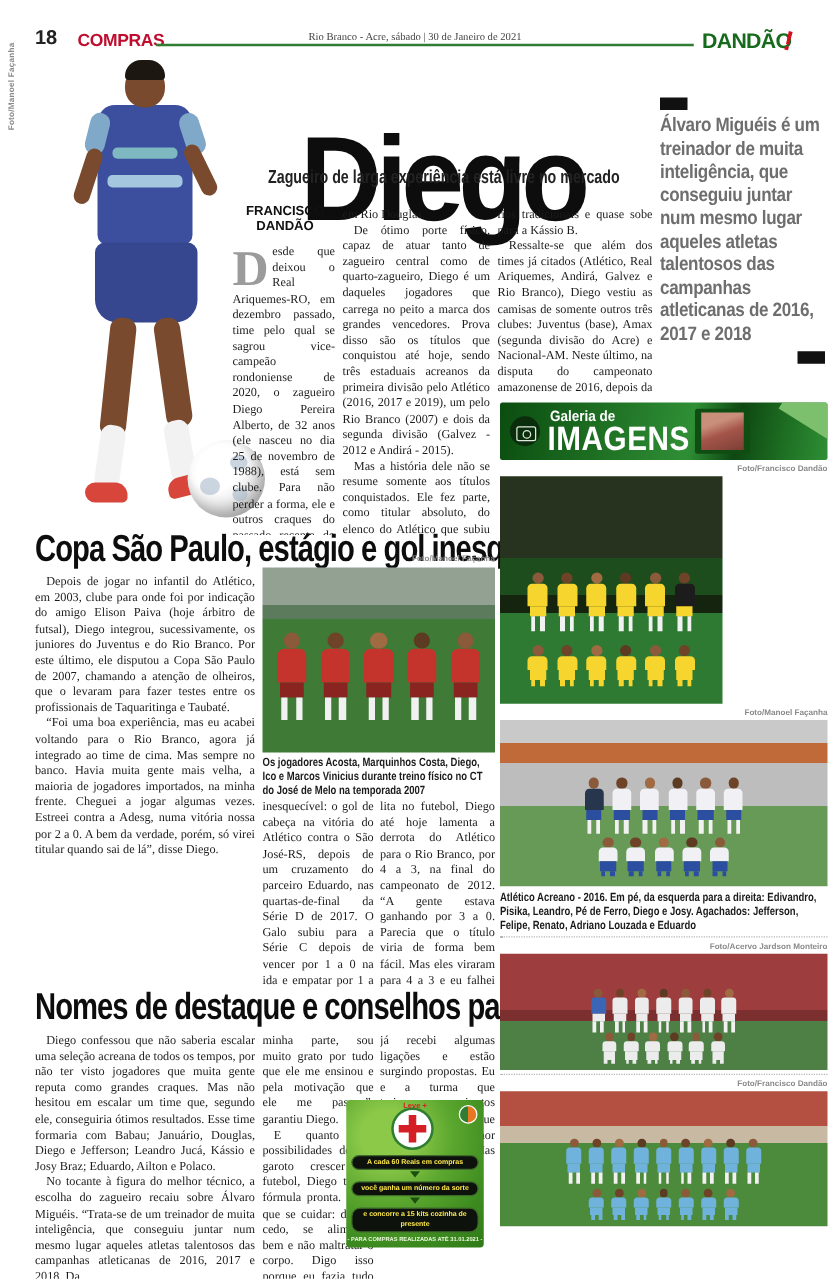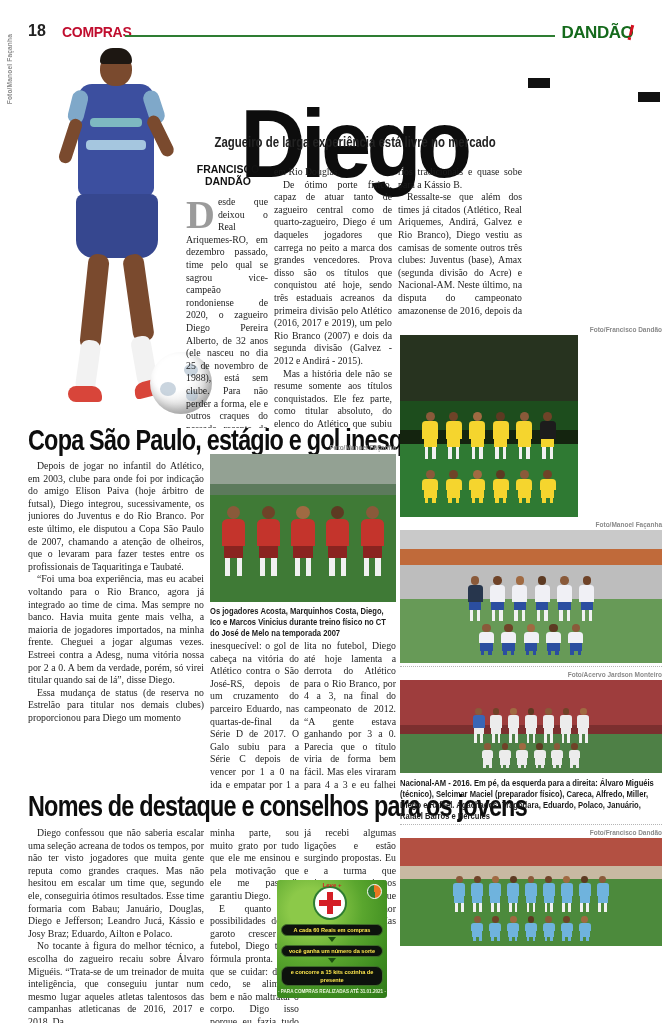--- a/index.html
+++ b/index.html
@@ -129,20 +129,21 @@
   .gal-sep{border-top:1px dotted #b5b5b5;margin:3px 0 2px;}
 </style>
 </head>
 <body>
 
 <div class="page">
 
   <div class="pagenum">18</div>
   <div class="kicker">COMPRAS</div>
   <div class="rule-green"></div>
+  <div class="dateline">Rio Branco - Acre, sábado | 30 de Janeiro de 2021</div>
   <div class="opiniao"><span>DANDÃO</span><span class="bang">!</span></div>
 
   <div class="lead-photo">
     <div class="pp pp-torso"></div>
     <div class="pp pp-sleeveL"></div>
     <div class="pp pp-sleeveR"></div>
     <div class="pp pp-armL"></div>
     <div class="pp pp-armR"></div>
     <div class="pp pp-logo"></div>
     <div class="pp pp-logo2"></div>
@@ -175,20 +176,21 @@
       <p>De ótimo porte físico, capaz de atuar tanto de zagueiro central como de quarto-zagueiro, Diego é um daqueles jogadores que carrega no peito a marca dos grandes vencedores. Prova disso são os títulos que conquistou até hoje, sendo três estaduais acreanos da primeira divisão pelo Atlético (2016, 2017 e 2019), um pelo Rio Branco (2007) e dois da segunda divisão (Galvez - 2012 e Andirá - 2015).</p>
       <p>Mas a história dele não se resume somente aos títulos conquistados. Ele fez parte, como titular absoluto, do elenco do Atlético que subiu da Série D para a C do Campeonato Brasileiro, em 2017, bem como da ótima campanha do mesmo Galo na terceira divisão de 2018, quando o time acreano venceu vários adversá-</p>
     </div>
   <div class="bodytext col-c">
       <p class="noind">rios tradicionais e quase sobe para a Kássio B.</p>
       <p>Ressalte-se que além dos times já citados (Atlético, Real Ariquemes, Andirá, Galvez e Rio Branco), Diego vestiu as camisas de somente outros três clubes: Juventus (base), Amax (segunda divisão do Acre) e Nacional-AM. Neste último, na disputa do campeonato amazonense de 2016, depois da eliminação do Galo da Série D daquele ano.</p>
     </div>
 
   <div class="quote">
     <span class="sq"></span>
+    <div class="qt"><span>Álvaro Miguéis é um treinador de muita inteligência, que conseguiu juntar num mesmo lugar aqueles atletas talentosos das campanhas atleticanas de 2016, 2017 e 2018</span></div>
     <span class="sq sq2"></span>
   </div>
 
   <div class="sechead" style="left:28px;top:423px;"><span>Copa São Paulo, estágio e gol inesquecível</span></div>
   <div class="credit s2-credit">Foto/Manoel Façanha</div>
   <div class="tphoto s2-photo" style="background: linear-gradient(rgb(147, 161, 147) 0%, rgb(147, 161, 147) 20%, rgb(92, 122, 92) 20%, rgb(92, 122, 92) 28%, rgb(63, 122, 54) 28%, rgb(63, 122, 54) 100%);">
       <div class="trow srow" style="bottom: 26px; font-size: 15.5px;">
         <div class="pl">
           <span class="hd" style="background: rgb(138, 90, 58);"></span>
           <span class="sh" style="background: rgb(196, 52, 44);"></span>
@@ -233,21 +235,20 @@
             <i style="background: rgb(241, 241, 241);"></i>
             <i style="background: rgb(241, 241, 241);"></i>
           </span>
         </div>
       </div>
     </div>
   <div class="s2-cap cap"><span class="cx">Os jogadores Acosta, Marquinhos Costa, Diego, Ico e Marcos Vinicius durante treino físico no CT do José de Melo na temporada 2007</span></div>
   <div class="bodytext s2-col1">
       <p>Depois de jogar no infantil do Atlético, em 2003, clube para onde foi por indicação do amigo Elison Paiva (hoje árbitro de futsal), Diego integrou, sucessivamente, os juniores do Juventus e do Rio Branco. Por este último, ele disputou a Copa São Paulo de 2007, chamando a atenção de olheiros, que o levaram para fazer testes entre os profissionais de Taquaritinga e Taubaté.</p>
       <p>“Foi uma boa experiência, mas eu acabei voltando para o Rio Branco, agora já integrado ao time de cima. Mas sempre no banco. Havia muita gente mais velha, a maioria de jogadores importados, na minha frente. Cheguei a jogar algumas vezes. Estreei contra a Adesg, numa vitória nossa por 2 a 0. A bem da verdade, porém, só virei titular quando sai de lá”, disse Diego.</p>
-      <p>Essa mudança de status (de reserva no Estrelão para titular nos demais clubes) proporcionou para Diego um momento</p>
     </div>
   <div class="bodytext s2-col2">
       <p class="noind">inesquecível: o gol de cabeça na vitória do Atlético contra o São José-RS, depois de um cruzamento do parceiro Eduardo, nas quartas-de-final da Série D de 2017. O Galo subiu para a Série C depois de vencer por 1 a 0 na ida e empatar por 1 a 1 na volta.</p>
     </div>
   <div class="bodytext s2-col3">
       <p class="noind">lita no futebol, Diego até hoje lamenta a derrota do Atlético para o Rio Branco, por 4 a 3, na final do campeonato de 2012. “A gente estava ganhando por 3 a 0. Parecia que o título viria de forma bem fácil. Mas eles viraram para 4 a 3 e eu falhei em dois gols. Um jogo para apagar da memória”, falou o zagueiro.</p>
     </div>
 
   <div class="sechead" style="left:28px;top:789px;"><span>Nomes de destaque e conselhos para os jovens</span></div>
   <div class="bodytext s3-col1">
@@ -270,20 +271,26 @@
       <div class="ad-pill">A cada 60 Reais em compras</div>
       <div class="ad-arrow"></div>
       <div class="ad-pill">você ganha um número da sorte</div>
       <div class="ad-arrow"></div>
       <div class="ad-pill">e concorre a 15 kits cozinha de presente</div>
     </div>
     <div class="ad-foot">- PARA COMPRAS REALIZADAS ATÉ 31.01.2021 -</div>
   </div>
 
   <div class="gallery">
+    <div class="gal-banner">
+      <div class="cam"></div>
+      <div class="gal-t1">Galeria de</div>
+      <div class="gal-t2">IMAGENS</div>
+      <div class="film"></div>
+    </div>
 
     <div class="credit gal-credit">Foto/Francisco Dandão</div>
     <div class="gal-row">
       <div class="tphoto" style="width: 178px; height: 182px; background: linear-gradient(rgb(39, 51, 31) 0%, rgb(39, 51, 31) 36%, rgb(29, 77, 29) 36%, rgb(29, 77, 29) 52%, rgb(20, 36, 15) 52%, rgb(20, 36, 15) 60%, rgb(47, 122, 51) 60%, rgb(47, 122, 51) 100%);">
           <div class="trow srow" style="bottom: 58px; font-size: 10.5px;">
             <div class="pl">
               <span class="hd" style="background: rgb(138, 90, 58);"></span>
               <span class="sh" style="background: rgb(245, 213, 46);"></span>
               <span class="so" style="background: rgb(245, 213, 46);"></span>
               <span class="lg">
@@ -495,20 +502,21 @@
             <span class="hd" style="background: rgb(138, 90, 58);"></span>
             <span class="sh" style="background: rgb(240, 240, 245);"></span>
             <span class="so" style="background: rgb(43, 78, 160);"></span>
             <span class="lg">
               <i style="background: rgb(43, 78, 160);"></i>
               <i style="background: rgb(43, 78, 160);"></i>
             </span>
           </div>
         </div>
       </div>
+    <div class="gal-cap cap"><span class="cx">Atlético Acreano - 2016. Em pé, da esquerda para a direita: Edivandro, Pisika, Leandro, Pé de Ferro, Diego e Josy. Agachados: Jefferson, Felipe, Renato, Adriano Louzada e Eduardo</span></div>
     <div class="gal-sep"></div>
 
     <div class="credit gal-credit">Foto/Acervo Jardson Monteiro</div>
     <div class="tphoto" style="width: 262px; height: 93px; background: linear-gradient(rgb(158, 61, 61) 0%, rgb(158, 61, 61) 48%, rgb(124, 47, 47) 48%, rgb(124, 47, 47) 58%, rgb(78, 128, 70) 58%, rgb(78, 128, 70) 100%);">
         <div class="trow srow" style="bottom: 30px; font-size: 7.8px;">
           <div class="pl">
             <span class="hd" style="background: rgb(138, 90, 58);"></span>
             <span class="sh" style="background: rgb(58, 102, 181);"></span>
             <span class="so" style="background: rgb(236, 236, 236);"></span>
             <span class="lg">
@@ -621,21 +629,20 @@
             <span class="hd" style="background: rgb(111, 67, 40);"></span>
             <span class="sh" style="background: rgb(236, 236, 236);"></span>
             <span class="so" style="background: rgb(236, 236, 236);"></span>
             <span class="lg">
               <i style="background: rgb(236, 236, 236);"></i>
               <i style="background: rgb(236, 236, 236);"></i>
             </span>
           </div>
         </div>
       </div>
-    <div class="gal-cap cap"><span class="cx">Nacional-AM - 2016. Em pé, da esquerda para a direita: Álvaro Miguéis (técnico), Selcimar Maciel (preparador físico), Careca, Alfredo, Miller, Diego e Rafael. Agachados: Tragodara, Eduardo, Polaco, Januário, Rafael Barros e Hércules</span></div>
     <div class="gal-sep"></div>
 
     <div class="credit gal-credit">Foto/Francisco Dandão</div>
     <div class="tphoto" style="width: 262px; height: 108px; background: linear-gradient(rgb(179, 80, 66) 0%, rgb(179, 80, 66) 26%, rgb(200, 185, 162) 26%, rgb(200, 185, 162) 38%, rgb(76, 138, 60) 38%, rgb(76, 138, 60) 100%);">
         <div class="trow srow" style="bottom: 34px; font-size: 8px;">
           <div class="pl">
             <span class="hd" style="background: rgb(138, 90, 58);"></span>
             <span class="sh" style="background: rgb(111, 179, 221);"></span>
             <span class="so" style="background: rgb(111, 179, 221);"></span>
             <span class="lg">

